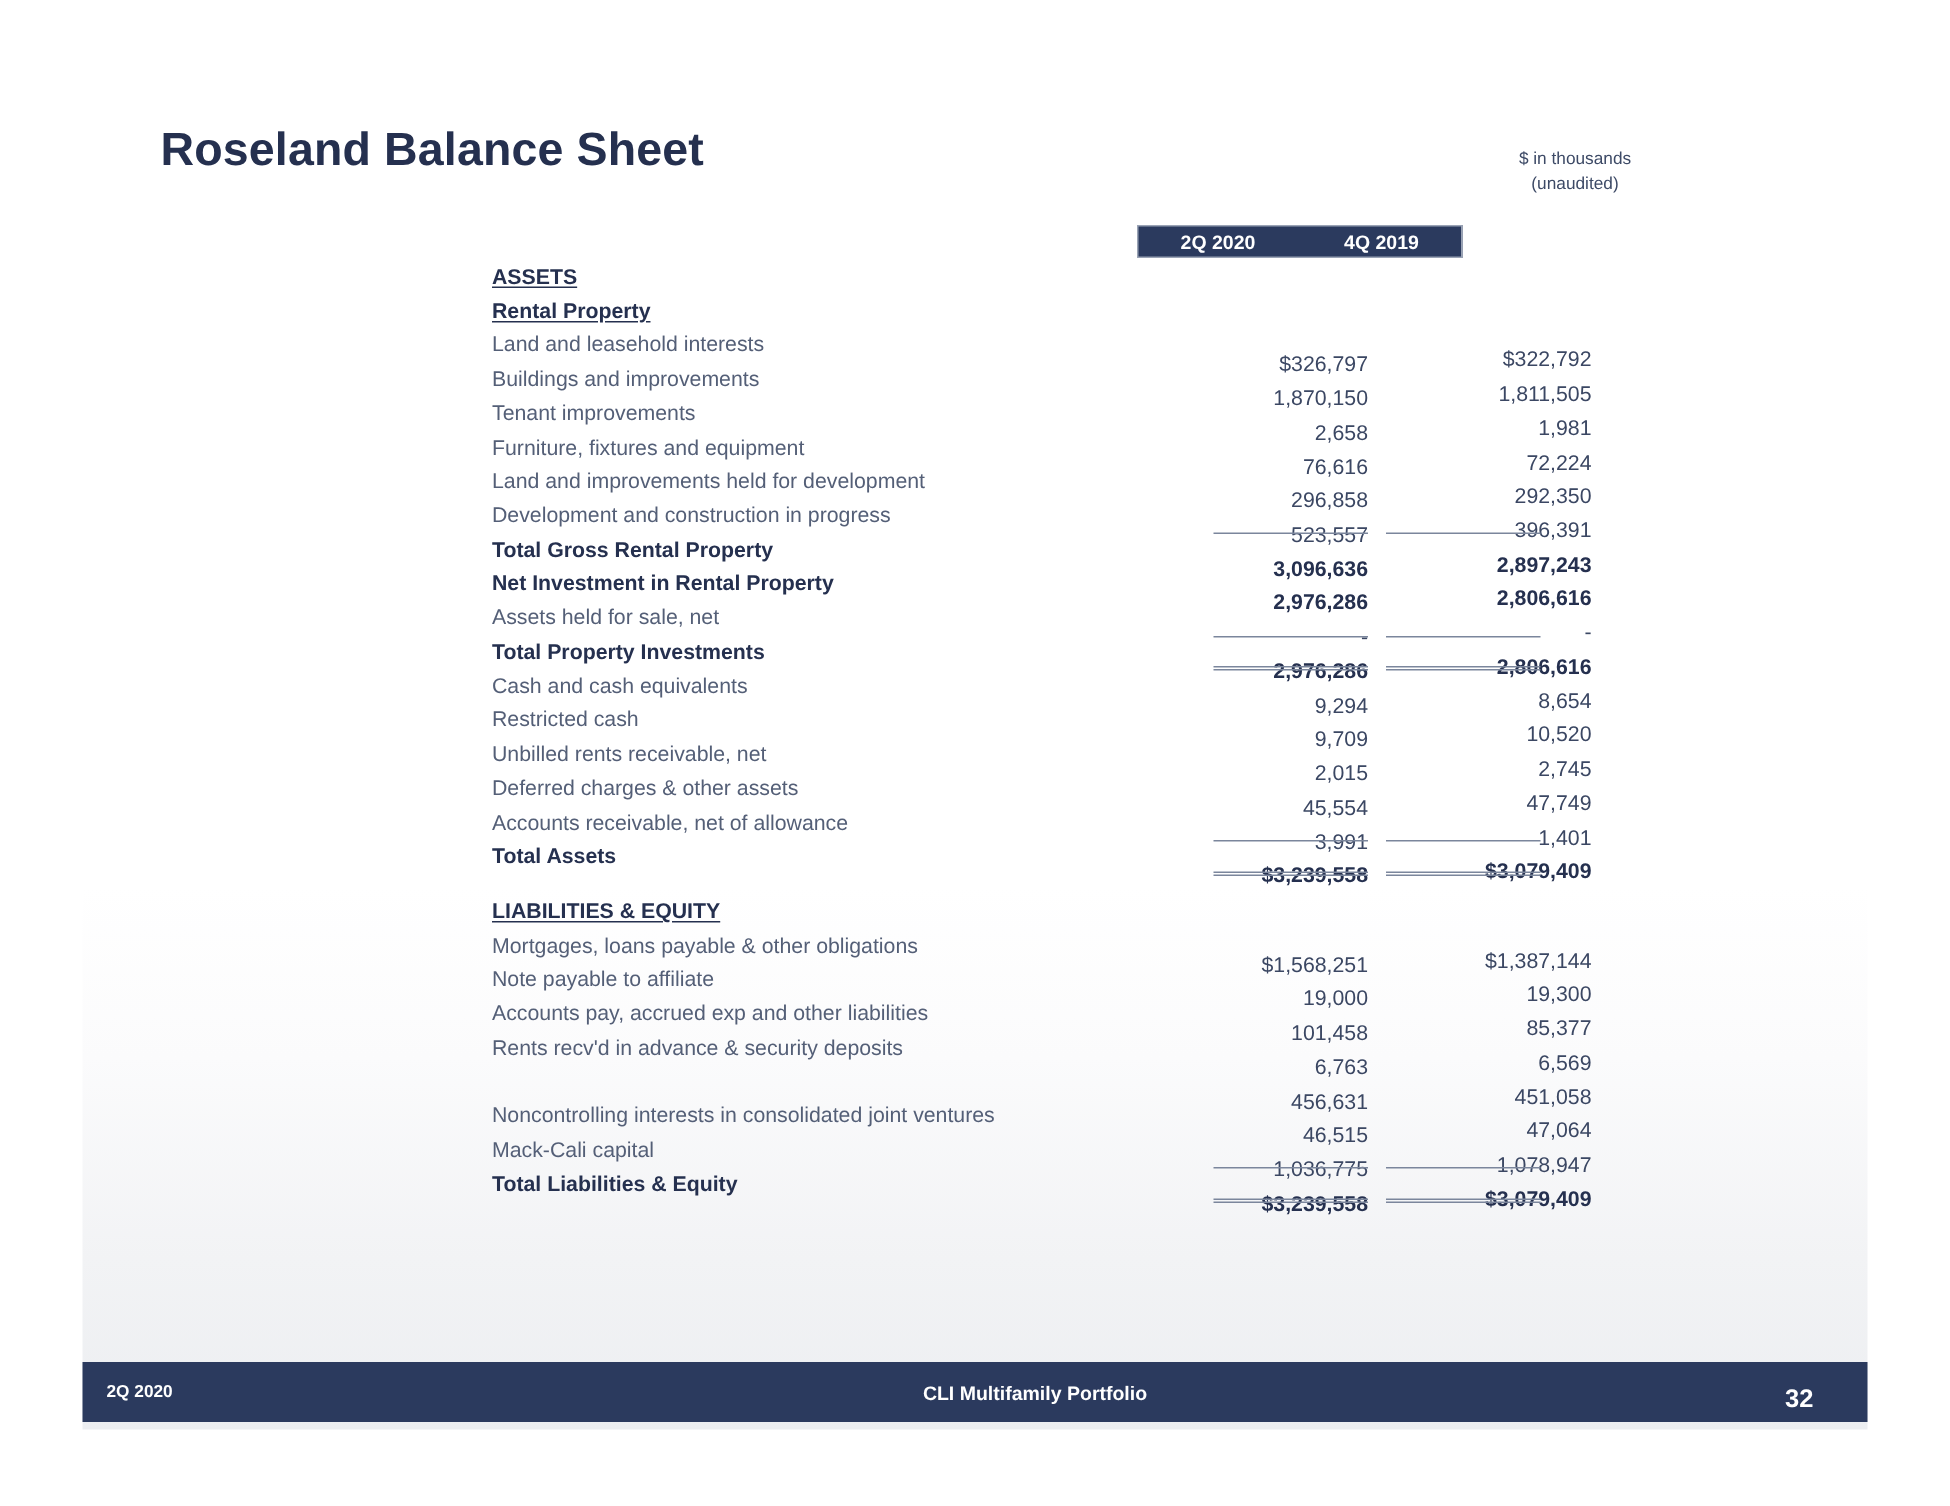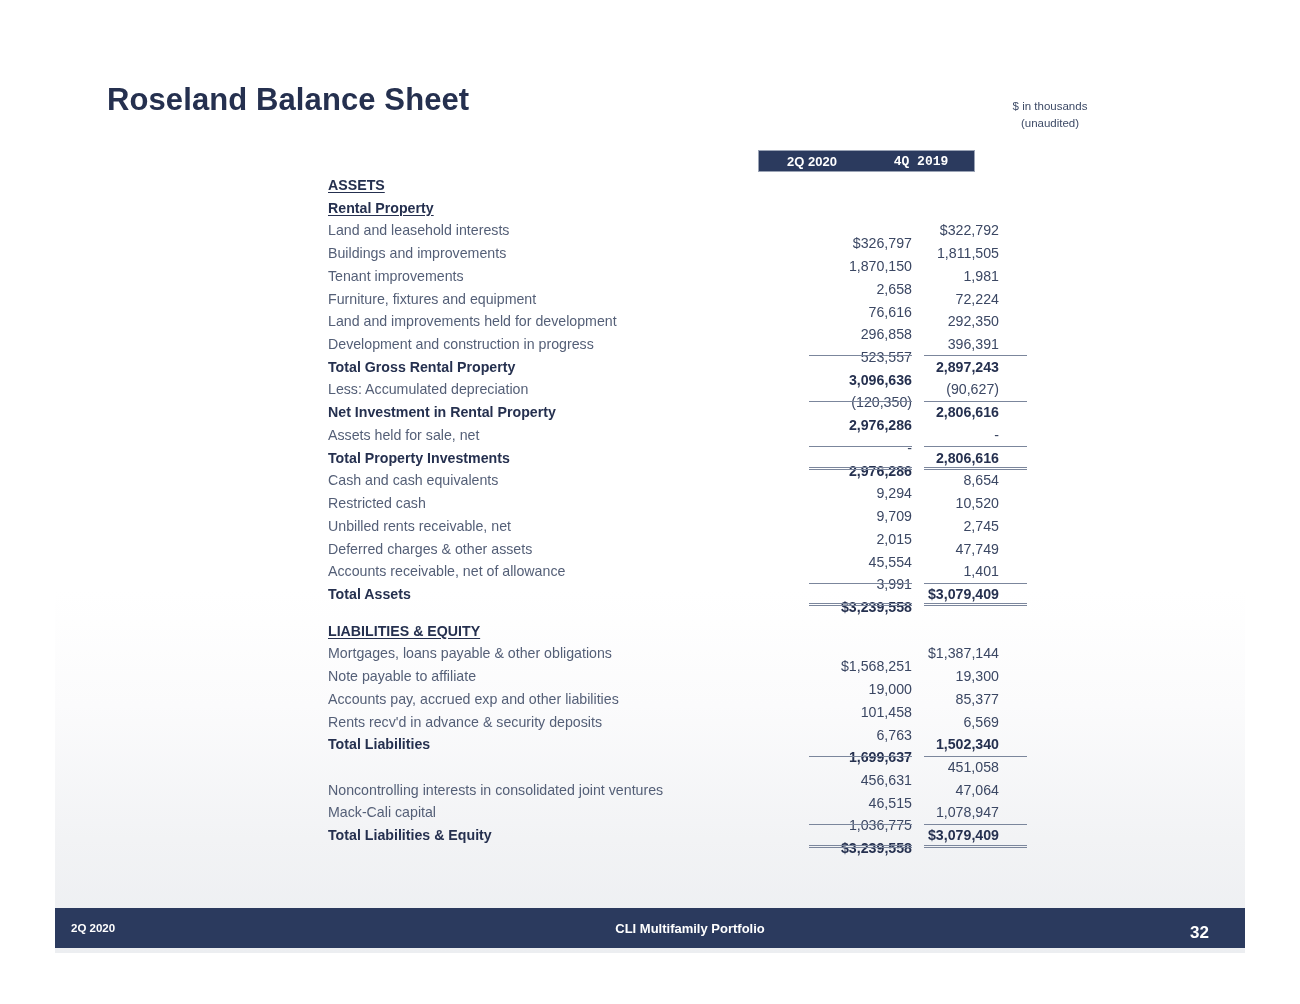--- a/index.html
+++ b/index.html
@@ -62,21 +62,21 @@
   }
   #header-bar .hcell {
     position: absolute;
     top: 3px;
     font-size: 13px;
     font-weight: bold;
     color: #ffffff;
     text-align: center;
   }
   #header-bar .hcell.c1 { left: 0px;   width: 106px; }
-  #header-bar .hcell.c2 { left: 109px; width: 106px; font-family: Liberation Mono, monospace; }
+  #header-bar .hcell.c2 { left: 109px; width: 106px; }
 
   
   #table {
     position: absolute;
     left: 273px;
     top: 175px;
     width: 648px;
   }
   .row {
     position: relative;
@@ -93,21 +93,21 @@
   }
   .val {
     position: absolute;
     top: 2px;
     font-size: 14.2px;
     color: #3b4763;
     text-align: right;
     white-space: nowrap;
   }
   .val.c1 { left: 478px; width: 106px; margin-top: 13px; }
-  .val.c2 { left: 565px; width: 106px; }
+  .val.c2 { left: 627px; width: 106px; margin-top: 10px; }
 
   .row.bold .label,
   .row.bold .val { font-weight: bold; color: #25304f; }
 
   .label.underline {
     text-decoration: underline;
     text-underline-offset: 2px;
   }
   .row.section .label { font-weight: bold; color: #25304f; }
 
@@ -219,27 +219,20 @@
         <div class="val c1">523,557</div>
         <div class="val c2">396,391</div>
         <div class="rule c1 bot"></div>
         <div class="rule c2 bot"></div>
       </div>
       <div class="row bold">
         <div class="label">Total  Gross  Rental  Property</div>
         <div class="val c1">3,096,636</div>
         <div class="val c2">2,897,243</div>
       </div>
-      <div class="row">
-        <div class="label">Less:  Accumulated  depreciation</div>
-        <div class="val c1">(120,350)</div>
-        <div class="val c2">(90,627)</div>
-        <div class="rule c1 bot"></div>
-        <div class="rule c2 bot"></div>
-      </div>
       <div class="row bold">
         <div class="label">Net  Investment  in  Rental  Property</div>
         <div class="val c1">2,976,286</div>
         <div class="val c2">2,806,616</div>
       </div>
       <div class="row">
         <div class="label">Assets  held  for  sale,  net</div>
         <div class="val c1">-</div>
         <div class="val c2">-</div>
         <div class="rule c1 bot"></div>
@@ -309,27 +302,20 @@
       <div class="row">
         <div class="label">Accounts  pay,  accrued  exp  and  other  liabilities</div>
         <div class="val c1">101,458</div>
         <div class="val c2">85,377</div>
       </div>
       <div class="row">
         <div class="label">Rents  recv'd  in  advance  &amp;  security  deposits</div>
         <div class="val c1">6,763</div>
         <div class="val c2">6,569</div>
       </div>
-      <div class="row bold">
-        <div class="label">Total  Liabilities</div>
-        <div class="val c1">1,699,637</div>
-        <div class="val c2">1,502,340</div>
-        <div class="rule c1 bot"></div>
-        <div class="rule c2 bot"></div>
-      </div>
       <div class="row">
         <div class="val c1">456,631</div>
         <div class="val c2">451,058</div>
       </div>
       <div class="row">
         <div class="label">Noncontrolling interests in consolidated joint ventures</div>
         <div class="val c1">46,515</div>
         <div class="val c2">47,064</div>
       </div>
       <div class="row">

